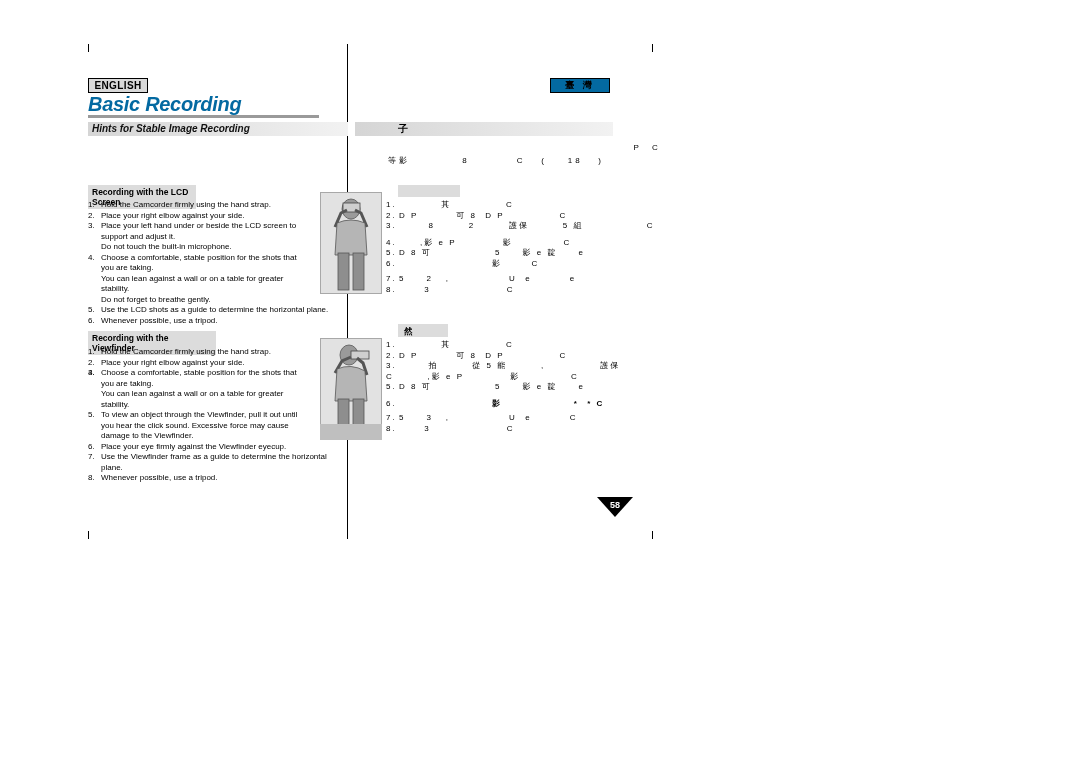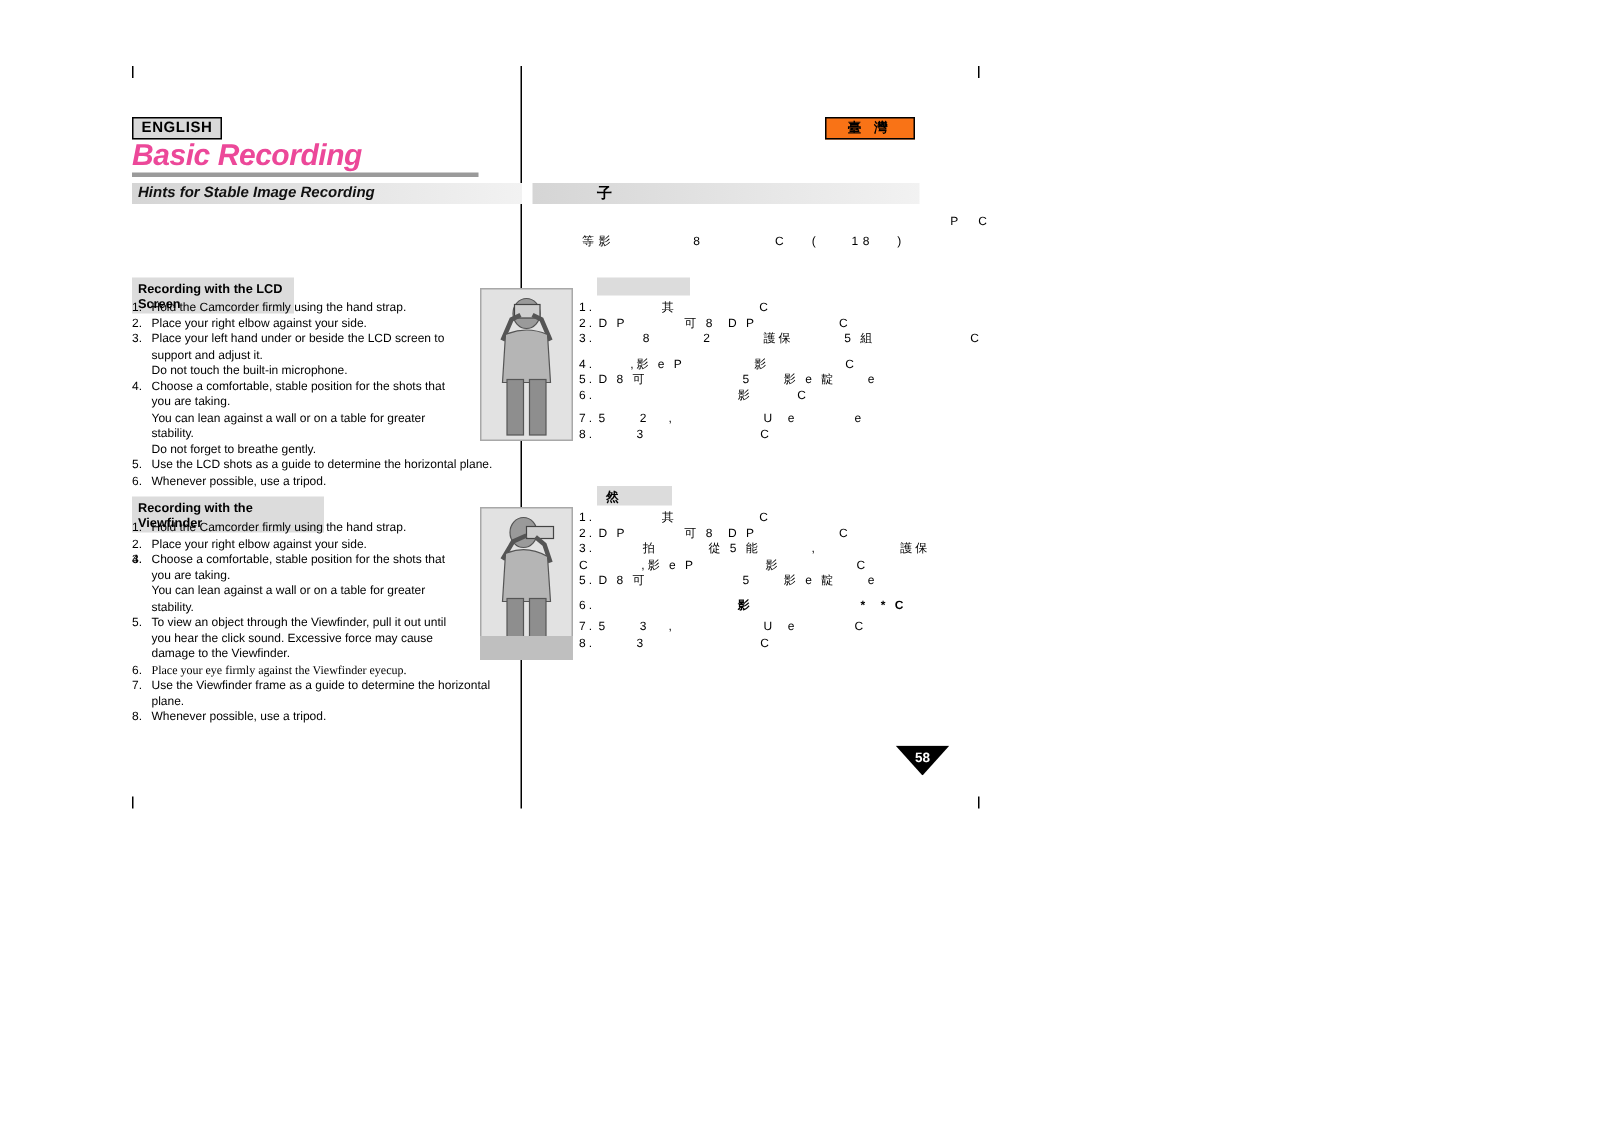--- a/index.html
+++ b/index.html
@@ -53,21 +53,21 @@
     line-height: 13px;
     color: #000;
   }
   .chapter-title {
     position: absolute;
     left: 88px;
     top: 93px;
     font-size: 20px;
     font-style: italic;
     font-weight: bold;
-    color: #ec4899;
+    color: #0369a1;
     letter-spacing: -0.3px;
   }
   .chapter-rule {
     position: absolute;
     left: 88px;
     top: 115px;
     width: 231px;
     height: 3px;
     background: #9a9a9a;
   }
@@ -123,21 +123,21 @@
     top: 0;
   }
 
   
   .cn-badge {
     position: absolute;
     left: 550px;
     top: 78px;
     width: 60px;
     height: 15px;
-    background: #f97316;
+    background: #0369a1;
     border: 1px solid #000;
     box-sizing: border-box;
     font-size: 9px;
     font-weight: bold;
     letter-spacing: 3px;
     text-align: center;
     line-height: 13px;
   }
   .cn-section-bar {
     position: absolute;
@@ -283,21 +283,21 @@
 stability.</span>
     </div>
     <div class="li">
       <span class="num">5.</span>
       <span style="white-space:pre-wrap;">To view an object through the Viewfinder, pull it out until
 you hear the click sound. Excessive force may cause
 damage to the Viewfinder.</span>
     </div>
     <div class="li">
       <span class="num">6.</span>
-      <span style="white-space:pre-wrap;font-family:Liberation Serif, serif;">Place your eye firmly against the Viewfinder eyecup.</span>
+      <span style="white-space:pre-wrap;">Place your eye firmly against the Viewfinder eyecup.</span>
     </div>
     <div class="li">
       <span class="num">7.</span>
       <span style="white-space:pre-wrap;">Use the Viewfinder frame as a guide to determine the horizontal
 plane.</span>
     </div>
     <div class="li">
       <span class="num">8.</span>
       <span style="white-space:pre-wrap;">Whenever possible, use a tripod.</span>
     </div>

